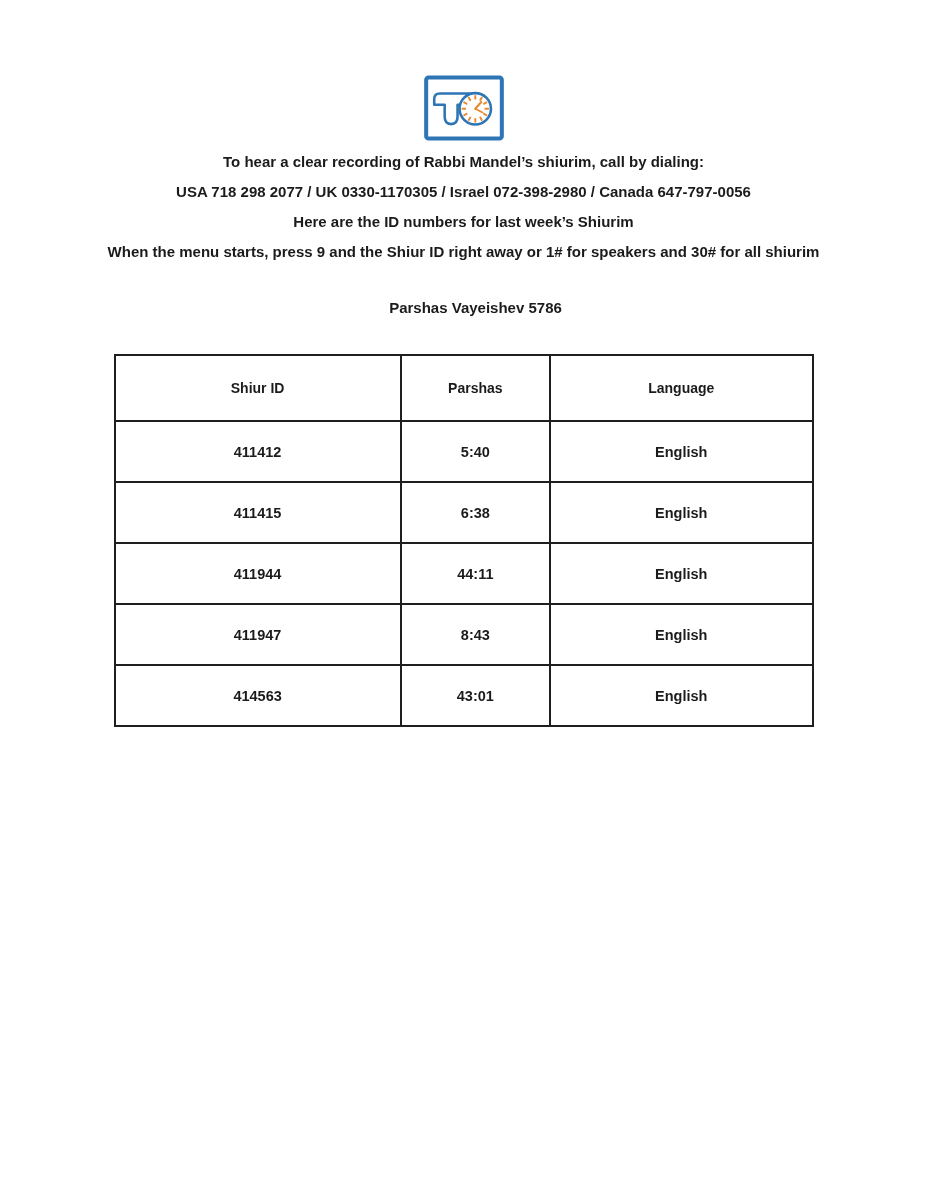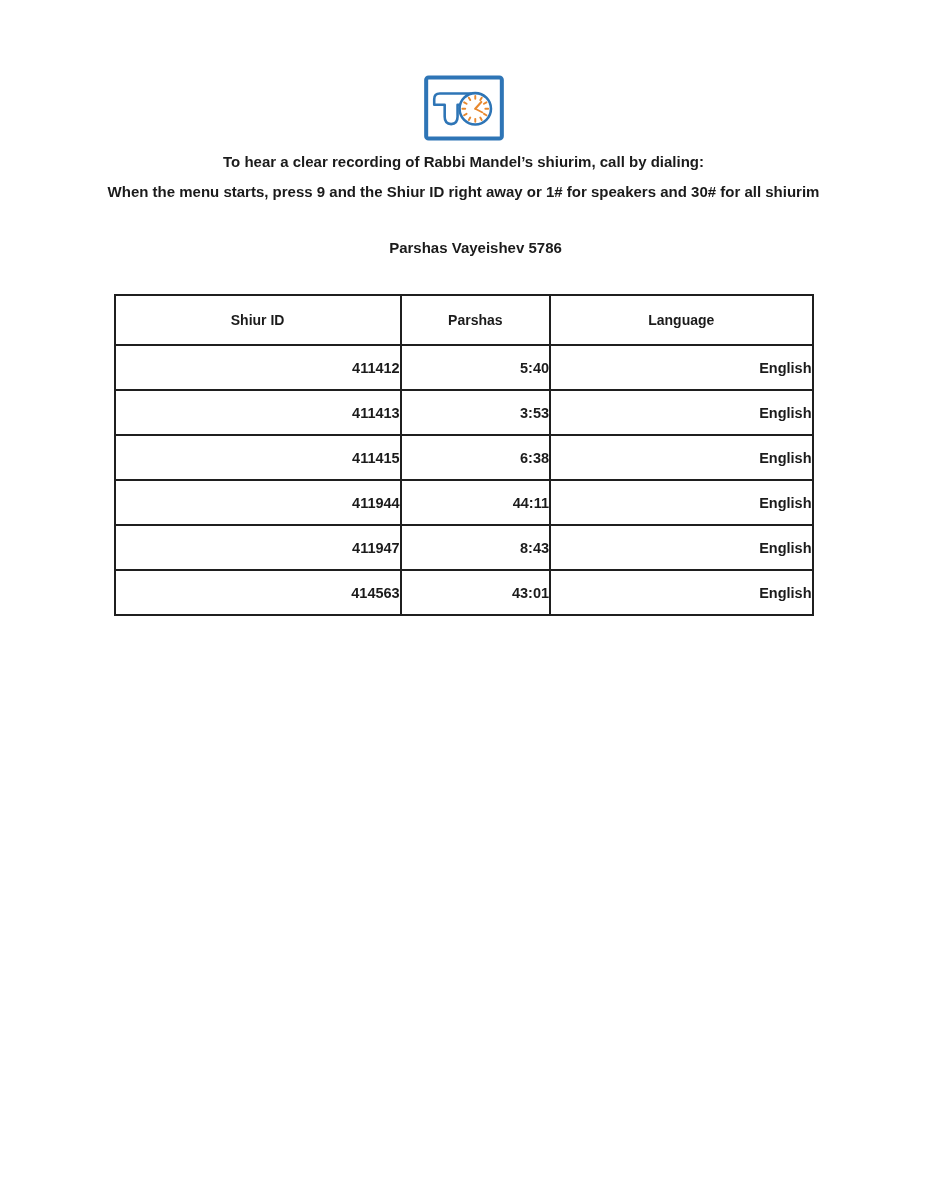--- a/index.html
+++ b/index.html
@@ -49,30 +49,29 @@
     width: 700px;
     margin: 31px auto 0 auto;
     table-layout: fixed;
   }
   table.shiurim th,
   table.shiurim td {
     border: 2px solid #1f1f1f;
     text-align: center;
     vertical-align: middle;
     font-weight: bold;
-    padding: 0;
+    padding: 8px;
   }
   table.shiurim th {
     height: 48px;
     font-size: 14px;
   }
   table.shiurim td {
     height: 43px;
     font-size: 14.5px;
-    text-align: right;
   }
   col.c-id   { width: 41%; }
   col.c-dur  { width: 21.4%; }
   col.c-lang { width: 37.6%; }
 </style>
 </head>
 <body>
 
 <div class="page">
 
@@ -102,20 +101,22 @@
 
       <g stroke="#e8892f" stroke-linecap="round">
         <line x1="64" y1="42" x2="71.5" y2="33.5" stroke-width="2.6"></line>
         <line x1="64" y1="42" x2="73" y2="46.5" stroke-width="2.2"></line>
       </g>
     </svg>
   </div>
 
   <div class="intro">
     <p>To hear a clear recording of Rabbi Mandel’s shiurim, call by dialing:</p>
+    <p>USA 718 298 2077 / UK 0330-1170305 / Israel 072-398-2980 / Canada 647-797-0056</p>
+    <p>Here are the ID numbers for last week’s Shiurim</p>
     <p>When the menu starts, press 9 and the Shiur ID right away or 1# for speakers and 30# for all shiurim</p>
   </div>
 
   <p class="doc-title">Parshas Vayeishev 5786</p>
 
   <table class="shiurim">
     <colgroup>
       <col class="c-id">
         <col class="c-dur">
         <col class="c-lang">
@@ -124,25 +125,20 @@
       <tr>
         <th>Shiur ID</th>
         <th>Parshas</th>
         <th>Language</th>
       </tr>
     </thead>
     <tbody>
       <tr>
         <td>411412</td>
         <td>5:40</td>
-        <td>English</td>
-      </tr>
-      <tr>
-        <td>411413</td>
-        <td>3:53</td>
         <td>English</td>
       </tr>
       <tr>
         <td>411415</td>
         <td>6:38</td>
         <td>English</td>
       </tr>
       <tr>
         <td>411944</td>
         <td>44:11</td>

